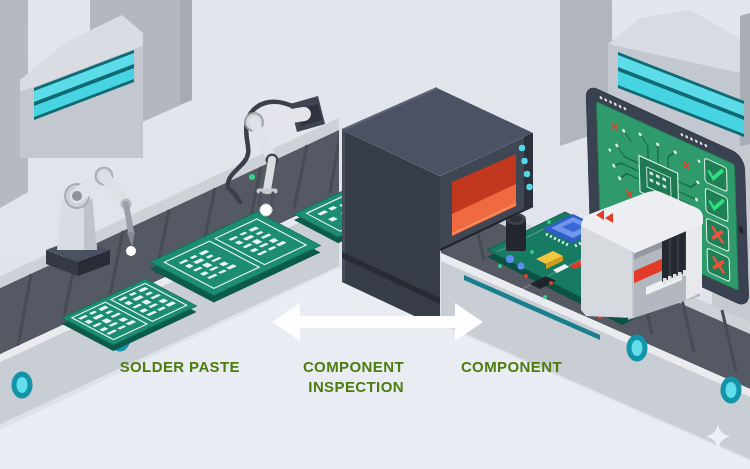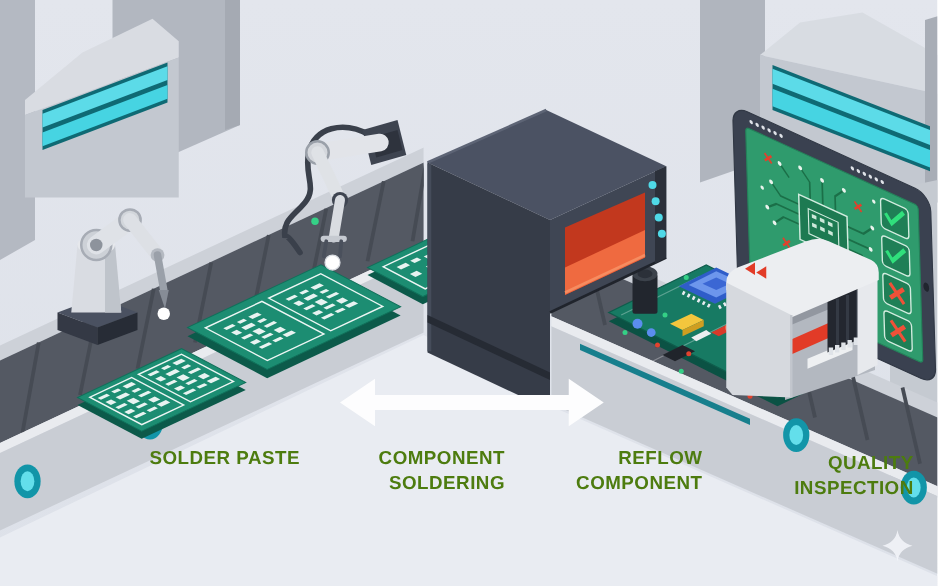--- a/index.html
+++ b/index.html
@@ -379,23 +379,18 @@
 <polygon fill="#fdfdfe" points="272,322 300,303 300,316 455,316 455,303 483,322 455,341 455,328 300,328 300,341"></polygon>
 
 <path d="M718,424 Q719.5,434 730,436.5 Q719.5,439 718,449 Q716.5,439 706,436.5 Q716.5,434 718,424 Z" fill="#f4f6fa" opacity="0.85"></path>
 </svg>
 
 <div class="stage-label" style="left:125px;top:357px">
   <span>SOLDER PASTE</span>
 </div>
 <div class="stage-label" style="left:289px;top:357px">
   <span>COMPONENT</span>
-  <span>SOLDERING</span>
+  <span>INSPECTION</span>
 </div>
 <div class="stage-label" style="left:447px;top:357px">
-  <span>REFLOW</span>
   <span>COMPONENT</span>
 </div>
-<div class="stage-label" style="left:616px;top:361px">
-  <span>QUALITY</span>
-  <span>INSPECTION</span>
 </div>
-</div>
 
 </body></html>

